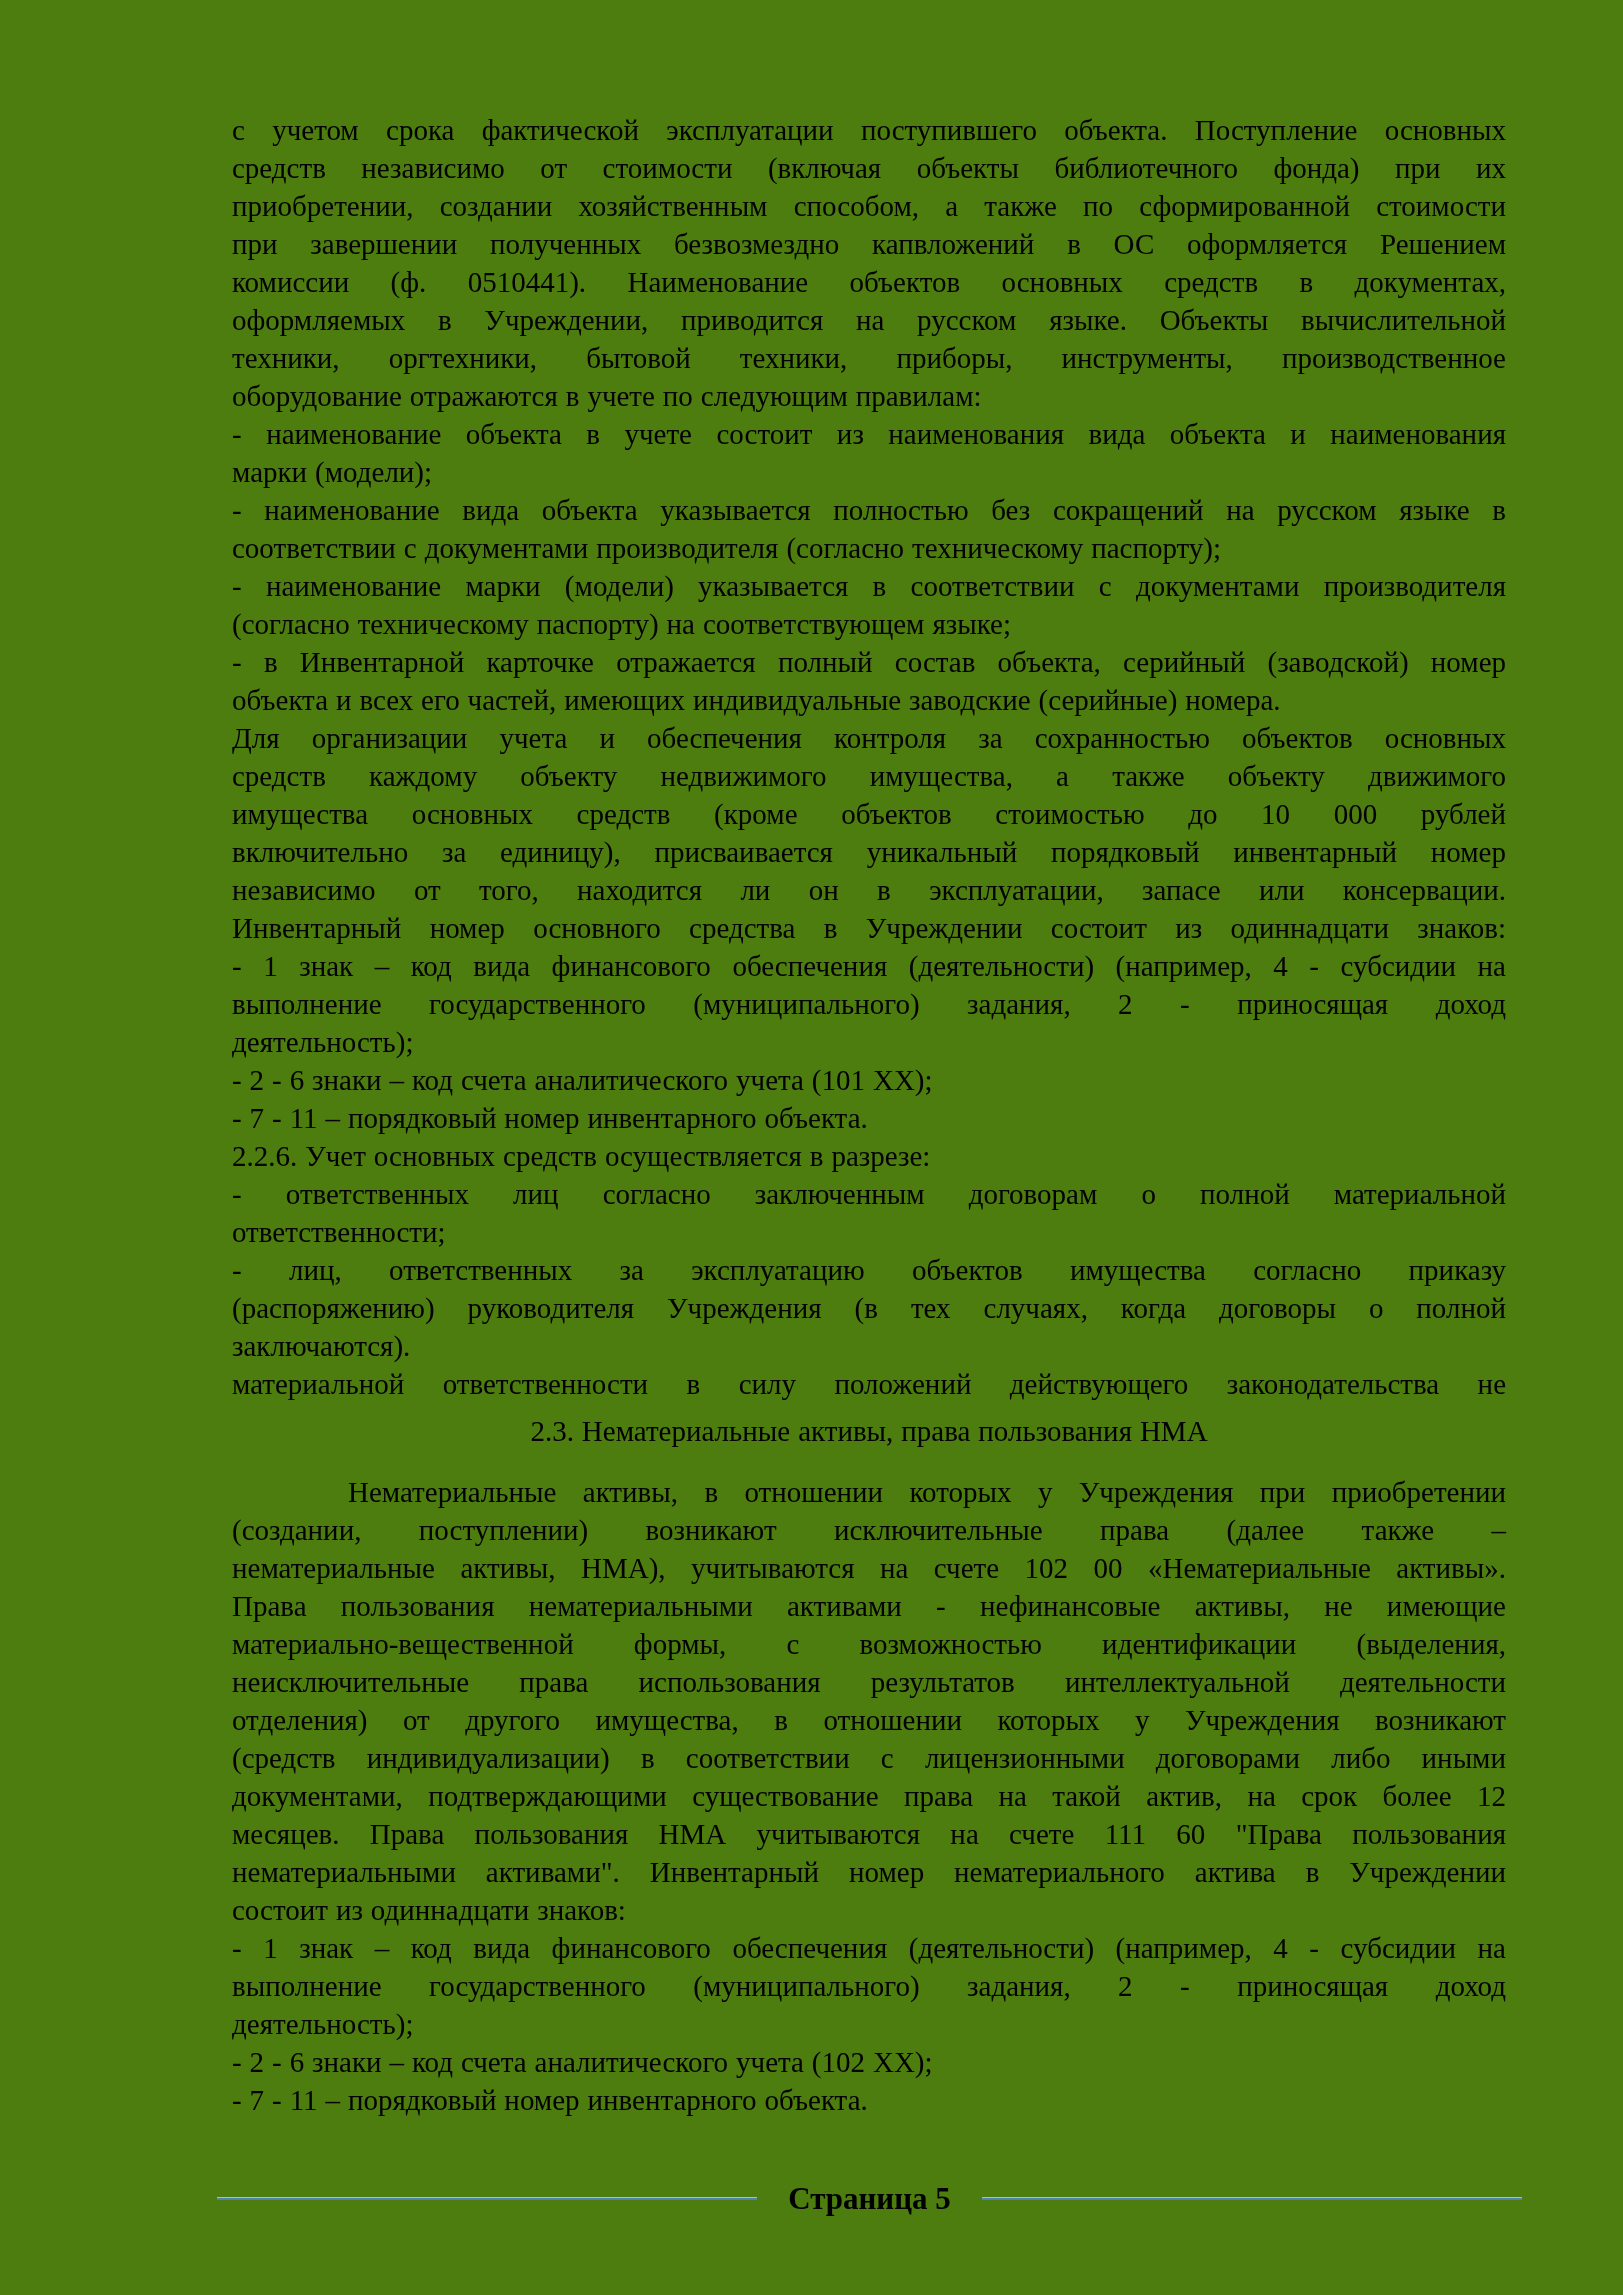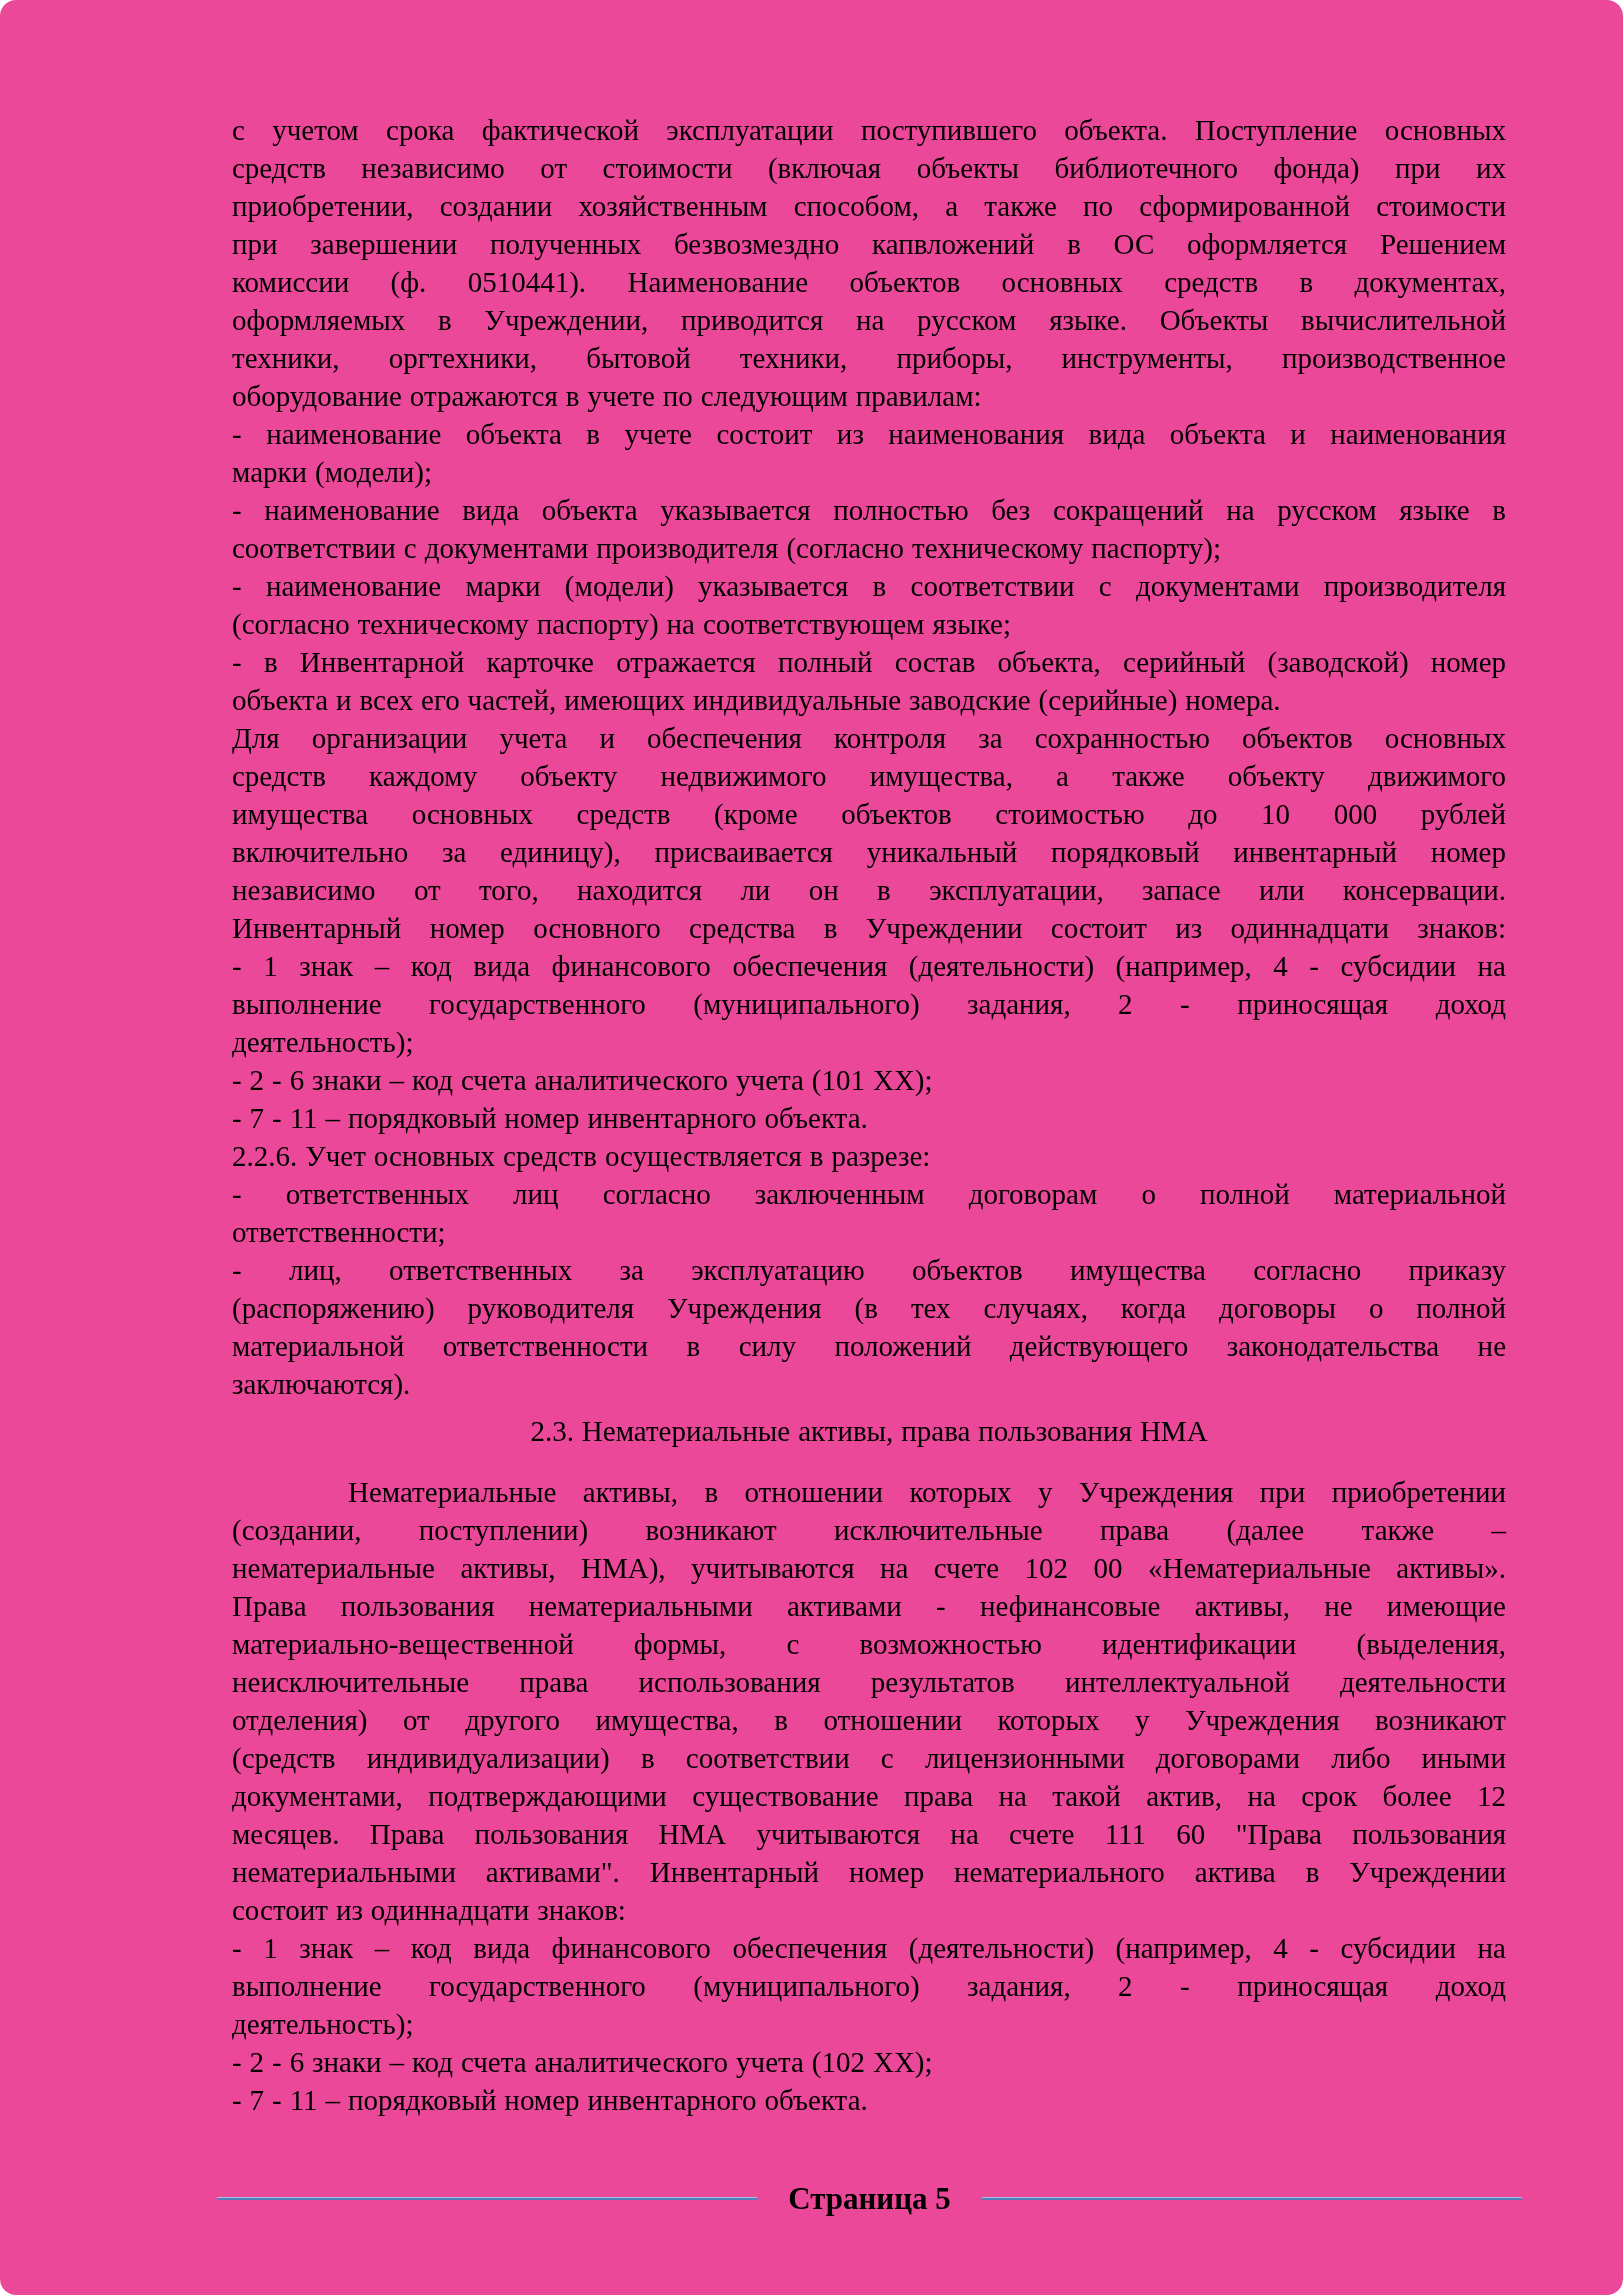--- a/index.html
+++ b/index.html
@@ -1,24 +1,23 @@
 <!DOCTYPE html>
 <html lang="ru" style="--rule-core: #4f81bd; --rule-edge: #a9bedf;font-size:10.5px"><head>
 <meta charset="utf-8">
 <style>
   html, body { margin: 0; padding: 0; background: #ffffff; }
   .page {
     position: relative;
     width: 1623px;
     height: 2295px;
-    background: #ec4899;
+    background: #4d7c0f;
     overflow: hidden;
     font-family: "Liberation Serif", "DejaVu Serif", serif;
     color: #000000;
-    border-radius: 16px;
   }
   .doc-body {
     position: absolute;
     left: 232px;
     top: 111px;
     width: 1274px;
     font-size: 29px;
     line-height: 38px;
     word-spacing: 0.7px;
   }
@@ -96,22 +95,22 @@
       <div class="line">- 1 знак – код вида финансового обеспечения (деятельности) (например, 4 - субсидии на</div>
       <div class="line">выполнение государственного (муниципального) задания, 2 - приносящая доход</div>
       <div class="line last">деятельность);</div>
       <div class="line last">- 2 - 6 знаки – код счета аналитического учета (101 ХХ);</div>
       <div class="line last">- 7 - 11 – порядковый номер инвентарного объекта.</div>
       <div class="line last">2.2.6. Учет основных средств осуществляется в разрезе:</div>
       <div class="line">- ответственных лиц согласно заключенным договорам о полной материальной</div>
       <div class="line last">ответственности;</div>
       <div class="line">- лиц, ответственных за эксплуатацию объектов имущества согласно приказу</div>
       <div class="line">(распоряжению) руководителя Учреждения (в тех случаях, когда договоры о полной</div>
+      <div class="line last">заключаются).</div>
       <div class="line">материальной ответственности в силу положений действующего законодательства не</div>
-      <div class="line last">заключаются).</div>
       <div class="heading">2.3. Нематериальные активы, права пользования НМА</div>
       <div class="line indent">Нематериальные активы, в отношении которых у Учреждения при приобретении</div>
       <div class="line">(создании, поступлении) возникают исключительные права (далее также –</div>
       <div class="line">нематериальные активы, НМА), учитываются на счете 102 00 «Нематериальные активы».</div>
       <div class="line">Права пользования нематериальными активами - нефинансовые активы, не имеющие</div>
       <div class="line">материально-вещественной формы, с возможностью идентификации (выделения,</div>
       <div class="line">неисключительные права использования результатов интеллектуальной деятельности</div>
       <div class="line">отделения) от другого имущества, в отношении которых у Учреждения возникают</div>
       <div class="line">(средств индивидуализации) в соответствии с лицензионными договорами либо иными</div>
       <div class="line">документами, подтверждающими существование права на такой актив, на срок более 12</div>

